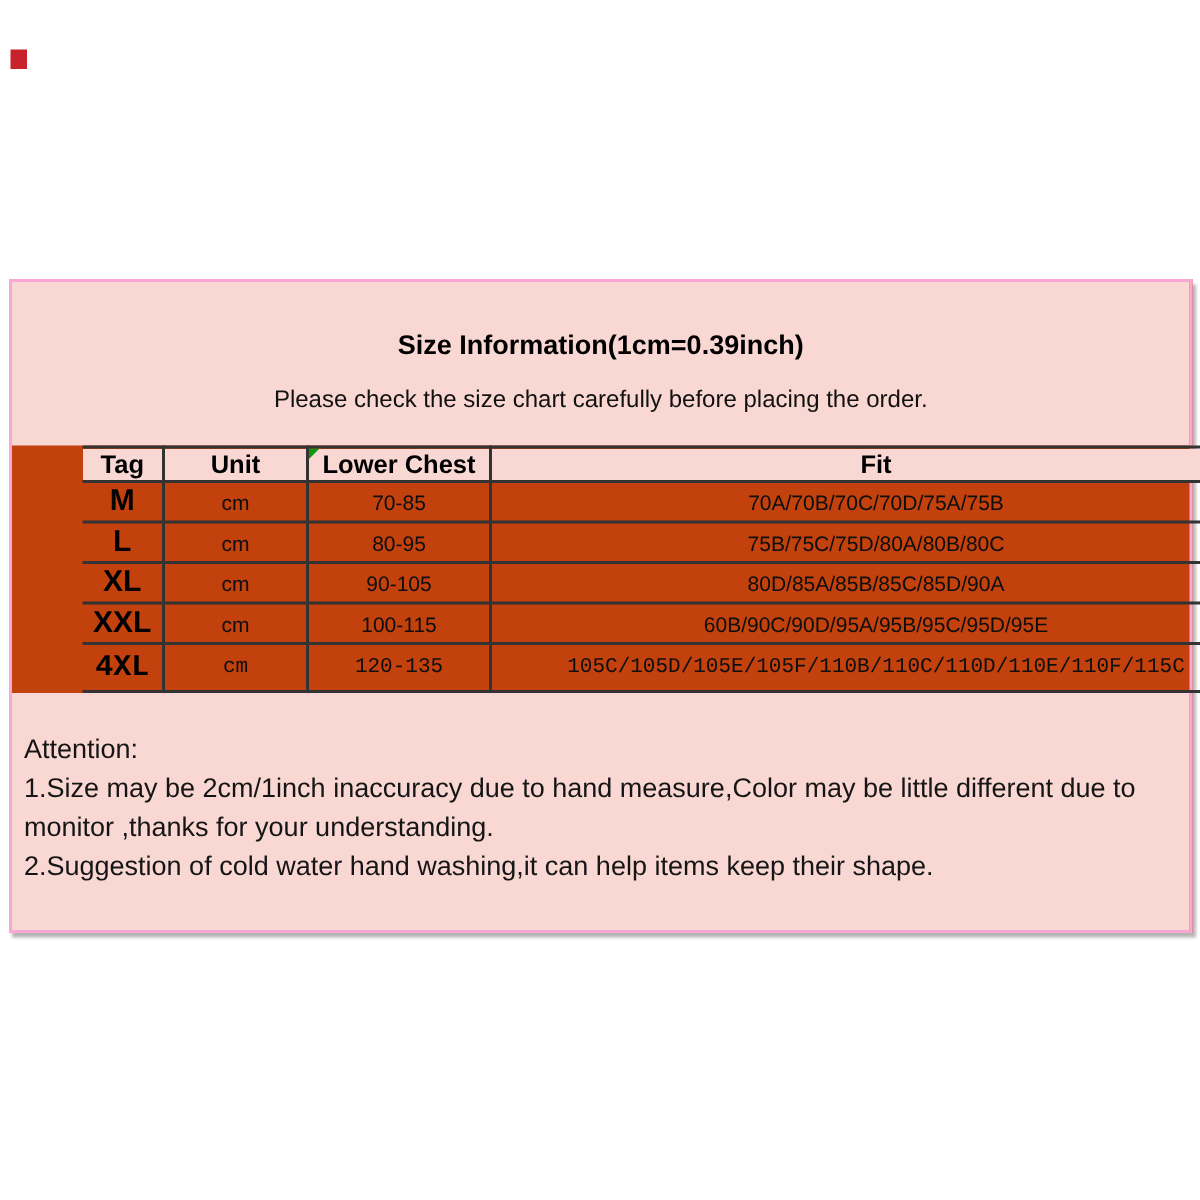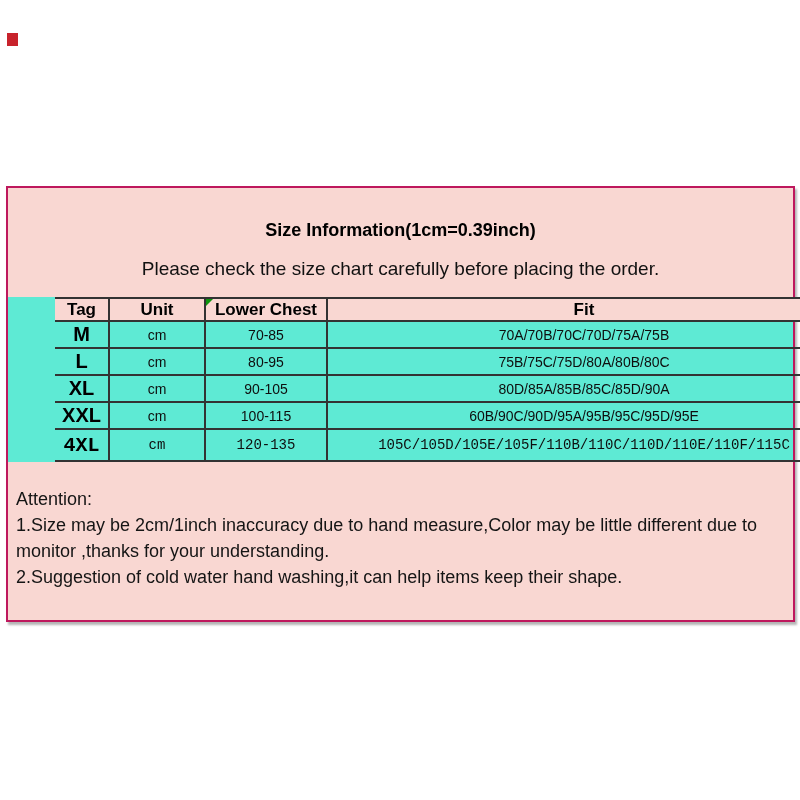--- a/index.html
+++ b/index.html
@@ -6,32 +6,32 @@
   body{
     width:800px;height:800px;position:relative;background:#ffffff;
     font-family:"Liberation Sans",sans-serif;color:#111111;overflow:hidden;
   }
   .red-marker{
     position:absolute;left:7px;top:33px;width:11px;height:13px;
     background:#c8232c;
   }
   .panel{
     position:absolute;left:6px;top:186px;width:785px;height:432px;
-    border:2px solid #be185d;background:#5eead4;
+    border:2px solid #f9a8d4;background:#c2410c;
     box-shadow:2px 3px 2px rgba(120,120,120,0.55);
     display:flex;flex-direction:column;
   }
   .banner{
     height:109px;flex:none;background:#f9d7d2;text-align:center;
   }
   .banner-title{
     margin:32px 0 0 0;font-size:18px;font-weight:bold;color:#000000;
   }
   .banner-subtitle{
-    margin:17px 0 0 0;font-size:19px;color:#111111;
+    margin:17px 0 0 0;font-size:16px;color:#111111;
   }
   table.size-table{
     width:100%;flex:none;border-collapse:collapse;table-layout:fixed;margin-left:47px;
   }
   .size-table th,.size-table td{
     border:2px solid #333333;padding:0;text-align:center;vertical-align:middle;
     overflow:hidden;white-space:nowrap;
   }
   .size-table th:first-child,.size-table td:first-child{border-left:none;}
   .size-table th:last-child,.size-table td:last-child{border-right:none;}

